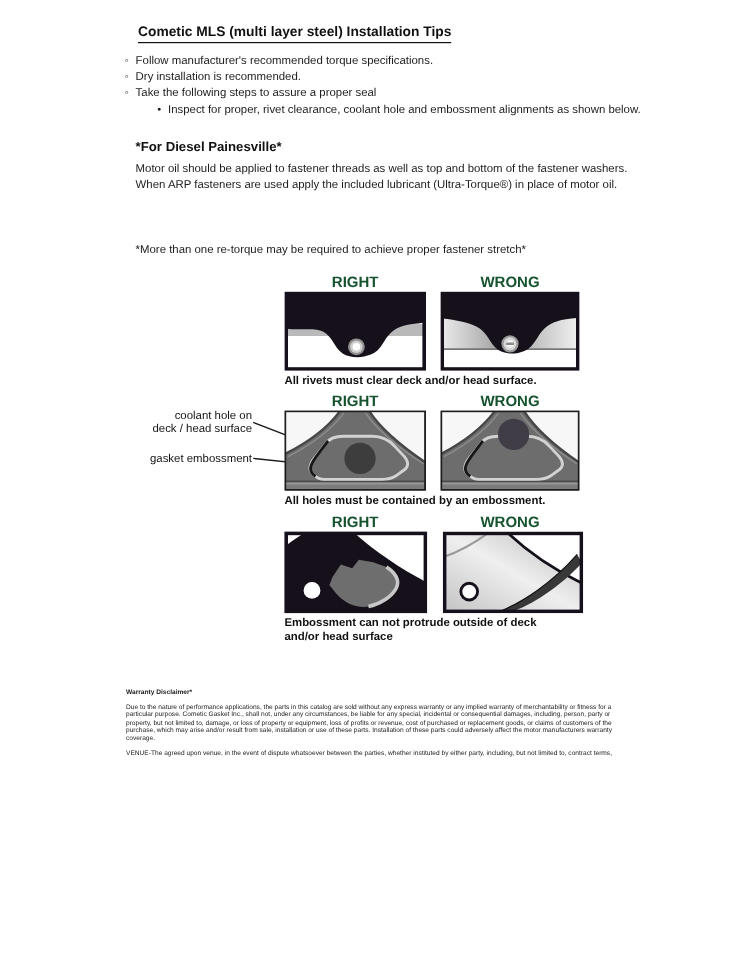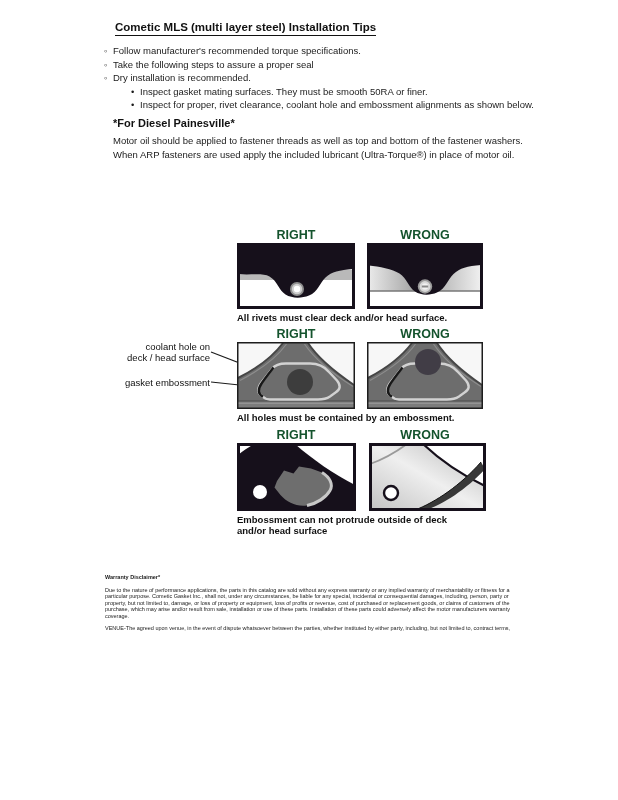--- a/index.html
+++ b/index.html
@@ -27,29 +27,29 @@
 </style>
 </head>
 <body>
 
 <div class="page">
 
   <div class="abs title">Cometic MLS (multi layer steel) Installation Tips</div>
 
   <div class="abs tips">
     <div class="tip"><span>Follow manufacturer's recommended torque specifications.</span></div>
+    <div class="tip"><span>Dry installation is recommended.</span></div>
     <div class="tip"><span>Take the following steps to assure a proper seal</span></div>
-    <div class="tip"><span>Dry installation is recommended.</span></div>
-    <div class="tip l2"><span>Inspect gasket mating surfaces.  They must be smooth 50RA or finer.</span></div>
     <div class="tip l2"><span>Inspect for proper, rivet clearance, coolant hole and embossment alignments as shown below.</span></div>
   </div>
 
   <div class="abs h2" style="left:113px;top:117px;">*For Diesel Painesville*</div>
   <div class="abs body-p" style="left:113px;top:134px;">Motor oil should be applied to fastener threads as well as top and bottom of the fastener washers.
 When ARP fasteners are used apply the included lubricant (Ultra-Torque®) in place of motor oil.</div>
+  <div class="abs body-p" style="left:113px;top:202px;">*More than one re-torque may be required to achieve proper fastener stretch*</div>
 
   <div class="abs dg-h" style="left:261px;top:228px;">RIGHT</div>
   <div class="abs dg-h" style="left:390px;top:228px;">WRONG</div>
 
   <svg class="abs dg-panel" style="left:237px;top:243px;" width="118" height="66" viewBox="0 0 118 66">
     <rect width="118" height="66" fill="#ffffff"></rect>
     <rect x="2" y="27" width="114" height="10" fill="#b9b9b9"></rect>
     <rect x="2" y="37" width="114" height="27" fill="#ffffff"></rect>
     <path d="M2,2 H116 V26 C102,27.5 95,28.5 88.5,34.5 C82.5,40 81,49 72,52.5 C64.5,55.5 55,55.5 48.5,51.5 C41.5,47 40.5,38 32.5,33.5 C25.5,29.5 12,32.5 2,31 Z" fill="#16101b"></path>
     <circle cx="60" cy="46" r="7" fill="#8f8f8f"></circle>

